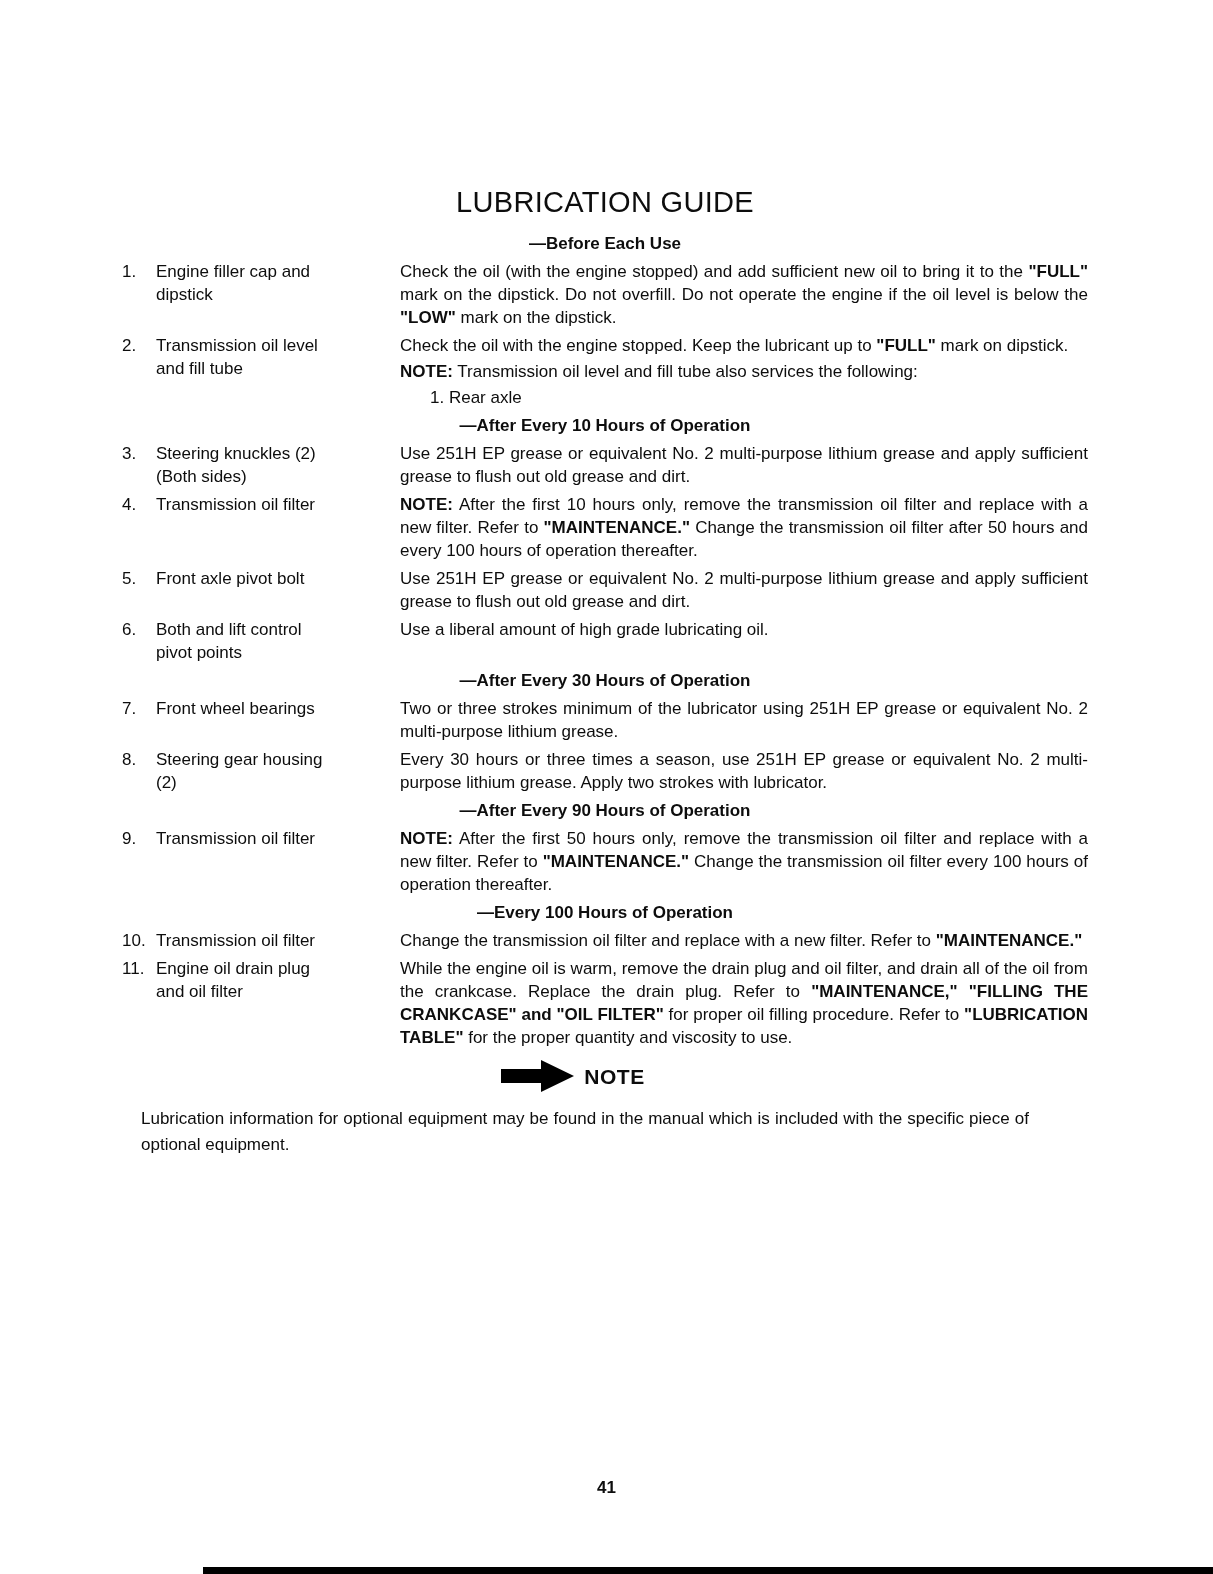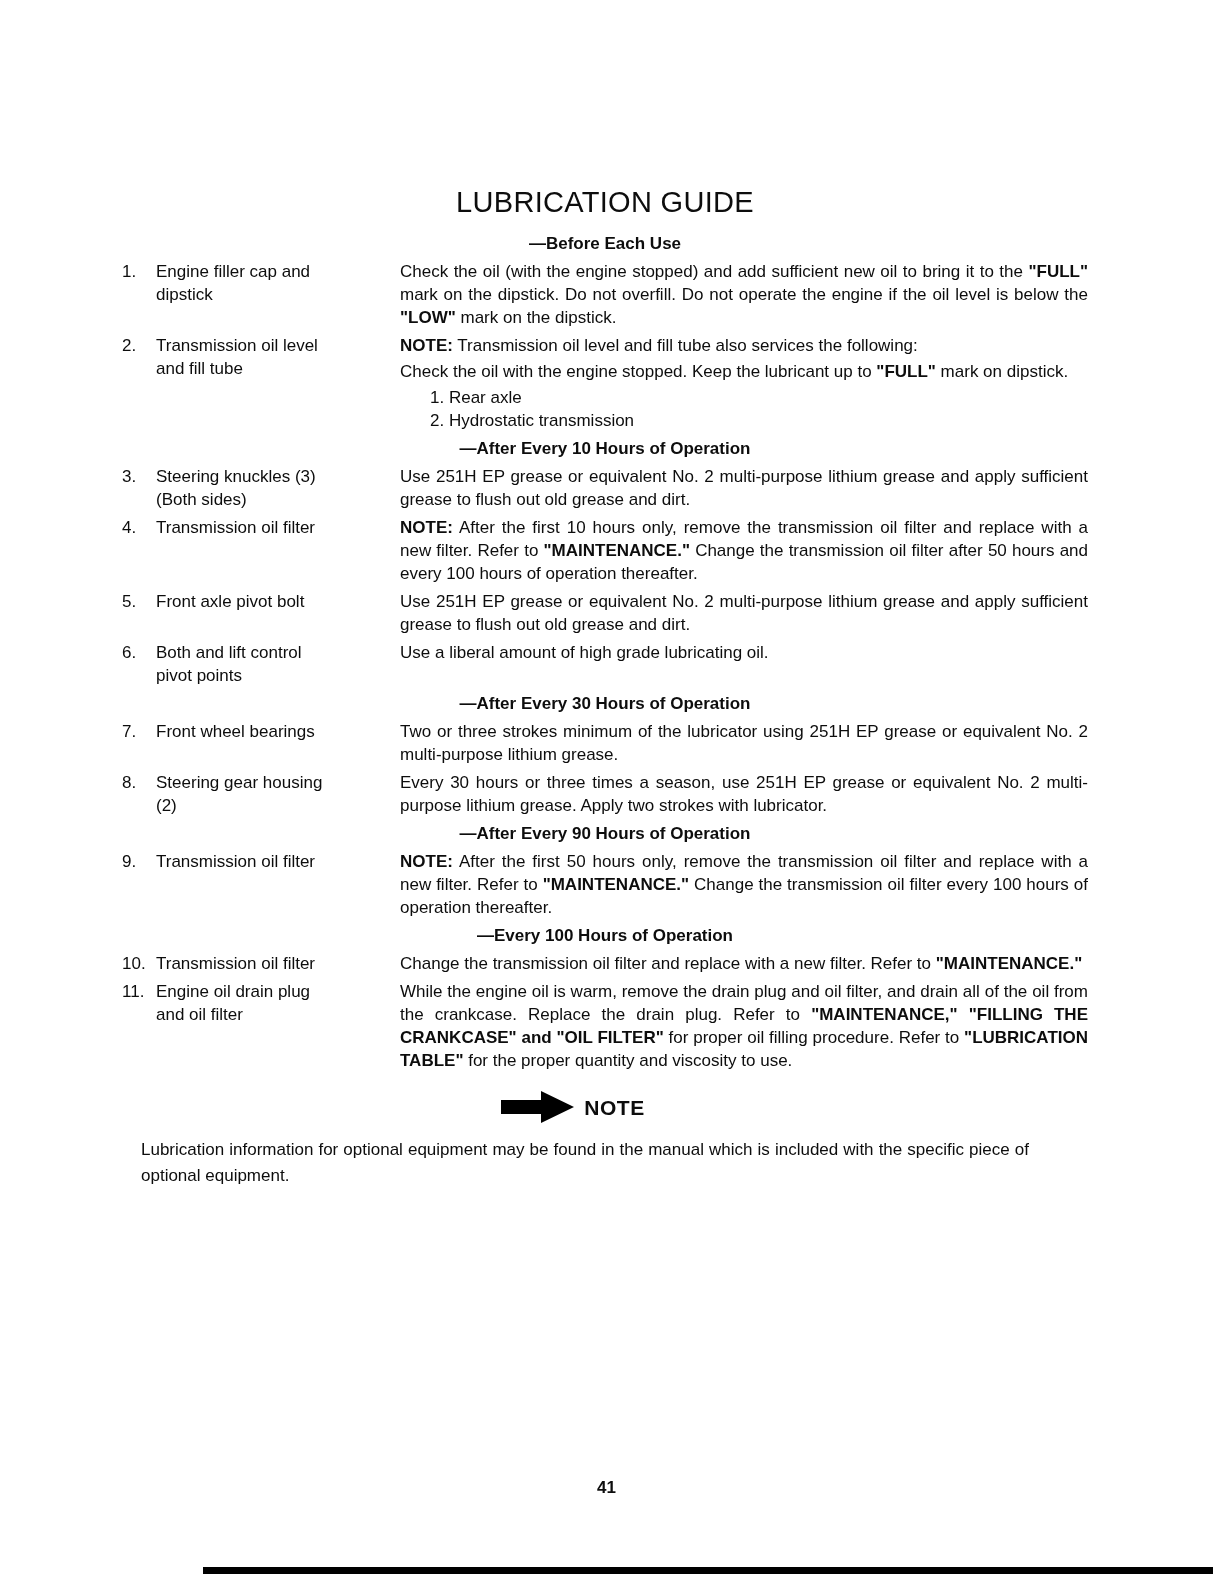--- a/index.html
+++ b/index.html
@@ -46,21 +46,21 @@
   .label { display: block; padding-right: 62px; }
   .desc { text-align: justify; }
   .desc .para + .para { margin-top: 3px; }
   .sublist { margin-left: 30px; margin-top: 3px; }
   .bold { font-weight: bold; }
   .note-block {
     display: flex;
     justify-content: center;
     align-items: center;
     gap: 9px;
-    margin-top: 18px;
+    margin-top: 10px;
     position: relative;
     left: -32px;
   }
   .note-arrow { display: block; }
   .note-label {
     font-weight: bold;
     font-size: 21px;
     letter-spacing: 0.5px;
   }
   .footer-note {
@@ -103,34 +103,33 @@
       <span class="label">Engine filler cap and dipstick</span>
       <div class="desc">
         <p class="para"><span>Check the oil (with the engine stopped) and add sufficient new oil to bring it to the </span><span class="bold">"FULL"</span><span> mark on the dipstick. Do not overfill. Do not operate the engine if the oil level is below the </span><span class="bold">"LOW"</span><span> mark on the dipstick.</span></p>
       </div>
     </div>
 
     <div class="row">
       <span class="num">2.</span>
       <span class="label">Transmission oil level and fill tube</span>
       <div class="desc">
+        <p class="para"><span>Check the oil with the engine stopped. Keep the lubricant up to </span><span class="bold">"FULL"</span><span> mark on dipstick.</span></p>
         <p class="para"><span class="bold">NOTE:</span><span> Transmission oil level and fill tube also services the following:</span></p>
-        <p class="para"><span>Check the oil with the engine stopped. Keep the lubricant up to </span><span class="bold">"FULL"</span><span> mark on dipstick.</span></p>
         <div class="sublist">
           <div class="sublist-item">1. Rear axle</div>
-          <div class="sublist-item">2. Hydrostatic transmission</div>
         </div>
       </div>
     </div>
 
     <div class="heading">—After Every 10 Hours of Operation</div>
 
     <div class="row">
       <span class="num">3.</span>
-      <span class="label">Steering knuckles (3) (Both sides)</span>
+      <span class="label">Steering knuckles (2) (Both sides)</span>
       <div class="desc">
         <p class="para"><span>Use 251H EP grease or equivalent No. 2 multi-purpose lithium grease and apply sufficient grease to flush out old grease and dirt.</span></p>
       </div>
     </div>
 
     <div class="row">
       <span class="num">4.</span>
       <span class="label">Transmission oil filter</span>
       <div class="desc">
         <p class="para"><span class="bold">NOTE:</span><span> After the first 10 hours only, remove the transmission oil filter and replace with a new filter. Refer to </span><span class="bold">"MAINTENANCE."</span><span> Change the transmission oil filter after 50 hours and every 100 hours of operation thereafter.</span></p>

